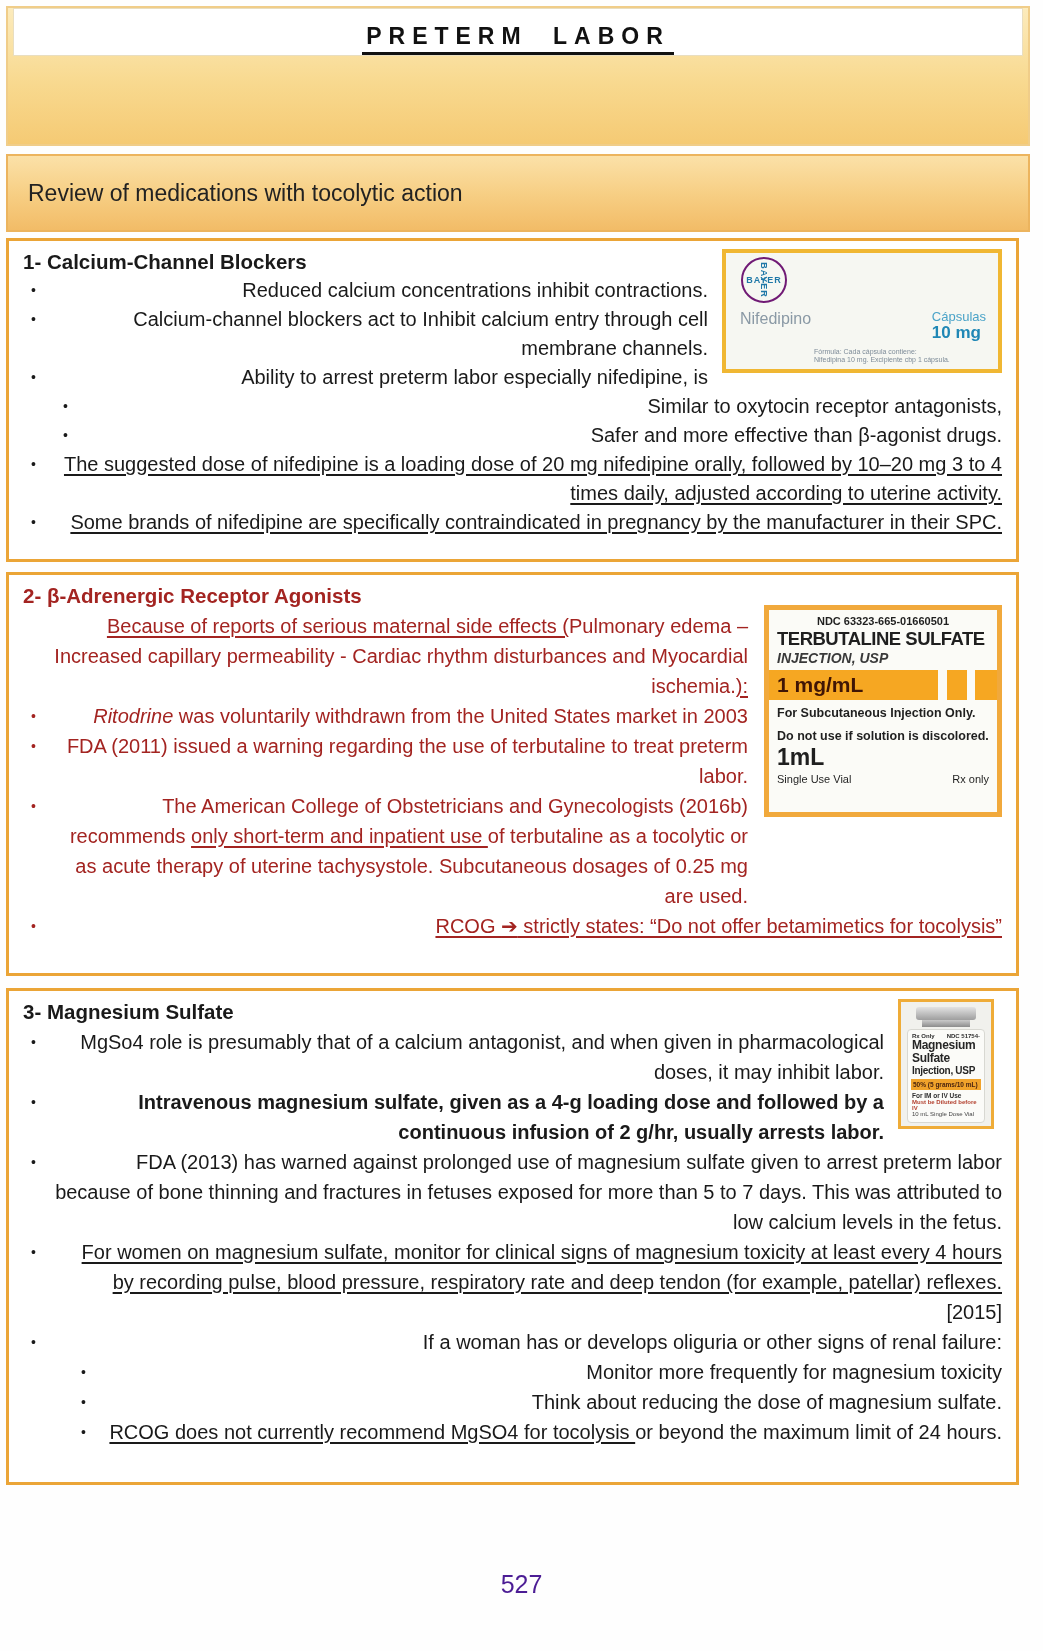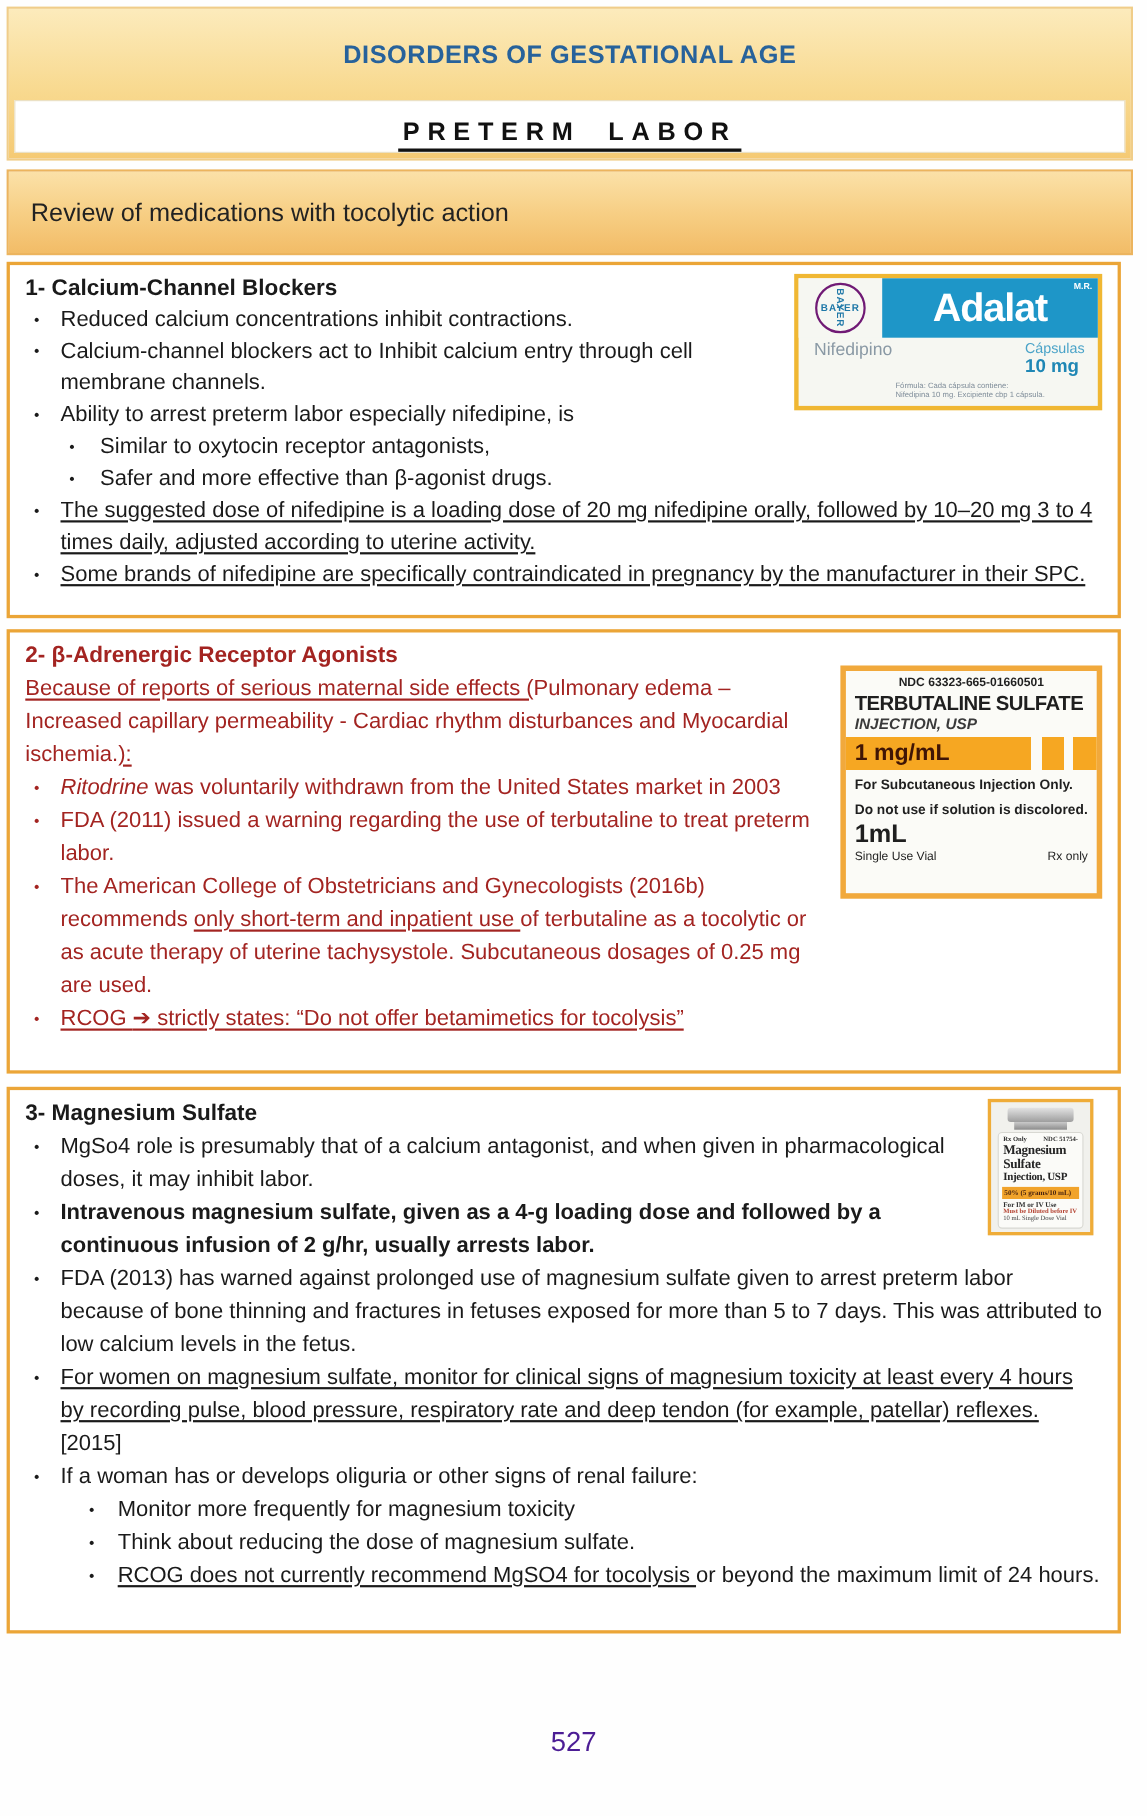--- a/index.html
+++ b/index.html
@@ -44,21 +44,21 @@
     position:absolute;left:6px;width:1013px;background:#ffffff;
     border:3px solid #eba537;box-sizing:border-box;
     box-shadow:inset 0 0 0 1px rgba(255,255,255,.7);
     padding:6px 14px 4px 14px;overflow:hidden;
   }
   .s1{top:238px;height:324px;line-height:29px;}
   .s2{top:572px;height:404px;line-height:30px;color:#a32421;}
   .s3{top:988px;height:497px;line-height:30px;}
 
   .box h2{margin:0;font-size:20.5px;font-weight:bold;line-height:inherit;}
-  .box p{margin:0;font-size:20px;}
+  .box p{margin:0;font-size:20px;text-align:right;}
   .li{display:flex;padding-left:8px;margin:0;}
   .li .b{flex:none;width:24px;font-size:14px;line-height:inherit;}
   .li p{flex:1;}
   .li.sub{padding-left:40px;}
   .li.sub .b{width:28px;}
   .li.sub2{padding-left:58px;}
   .li.sub2 .b{width:26px;}
   .u{text-decoration:underline;text-decoration-thickness:2px;text-underline-offset:3px;}
   .i{font-style:italic;}
   .bold{font-weight:bold;}
@@ -117,65 +117,58 @@
   .t-bottom{display:flex;justify-content:space-between;font-size:11px;margin-top:2px;}
 
   
   .vial{
     float:right;width:96px;margin:2px 8px 8px 14px;
     border:3px solid #efac38;background:#f1f1ed;box-sizing:border-box;
     padding:5px 6px 3px 6px;line-height:normal;color:#2e2e2e;
   }
   .v-cap1{height:13px;width:60px;margin:0 auto;background:linear-gradient(#e3e3e3,#9e9e9e);border-radius:3px;}
   .v-cap2{height:7px;width:48px;margin:0 auto;background:linear-gradient(#cacaca,#8c8c8c);}
-  .v-body{background:#fbfbf8;border:1px solid #d8d8d2;border-radius:4px;margin-top:2px;padding:3px 4px;font-family:Liberation Serif, serif;}
+  .v-body{background:#fbfbf8;border:1px solid #d8d8d2;border-radius:4px;margin-top:2px;padding:3px 4px;}
   .v-row1{display:flex;justify-content:space-between;font-size:6px;font-weight:bold;}
   .v-name{font-size:12px;font-weight:bold;line-height:13px;letter-spacing:-.3px;color:#262626;}
   .v-name3{font-size:10px;font-weight:bold;line-height:12px;letter-spacing:-.3px;color:#262626;}
   .v-band{background:#f1a32b;color:#4a2410;font-size:6.5px;font-weight:bold;padding:2px 2px;margin:2px -1px;}
   .v-use{font-size:6.5px;font-weight:bold;}
   .v-warn{font-size:6px;font-weight:bold;color:#b3402f;}
   .v-vol{font-size:6px;color:#444;margin-bottom:2px;}
 
   
   .footer{
     position:absolute;top:1570px;left:0;width:100%;text-align:center;
     font-size:25px;font-weight:normal;color:#4c1d95;
   }
 </style>
 </head>
 <body>
 
 <div class="page">
 
   <div class="header-wrap">
-    <div class="title-band">
-      <div class="page-title">DISORDERS OF GESTATIONAL AGE</div>
-    </div>
     <div class="subtitle-band">
       <span class="subtitle">PRETERM LABOR</span>
     </div>
   </div>
 
   <div class="review-bar">
     <span>Review of medications with tocolytic action</span>
   </div>
 
   <section class="box s1">
     <aside class="adalat">
       <div class="ad-top">
         <div class="ad-logo-cell">
           <div class="bayer-circle">
             <span class="bayer-h">BAYER</span>
             <span class="bayer-v">BAYER</span>
           </div>
-        </div>
-        <div class="ad-banner">
-          <span class="ad-brand">Adalat</span>
-          <span class="ad-mr">M.R.</span>
         </div>
       </div>
       <div class="ad-info">
         <span class="ad-generic">Nifedipino</span>
         <span class="ad-right">
           <span class="ad-form" style="display:block">Cápsulas</span>
           <span class="ad-strength" style="display:block">10 mg</span>
         </span>
       </div>
       <div class="ad-fine">

